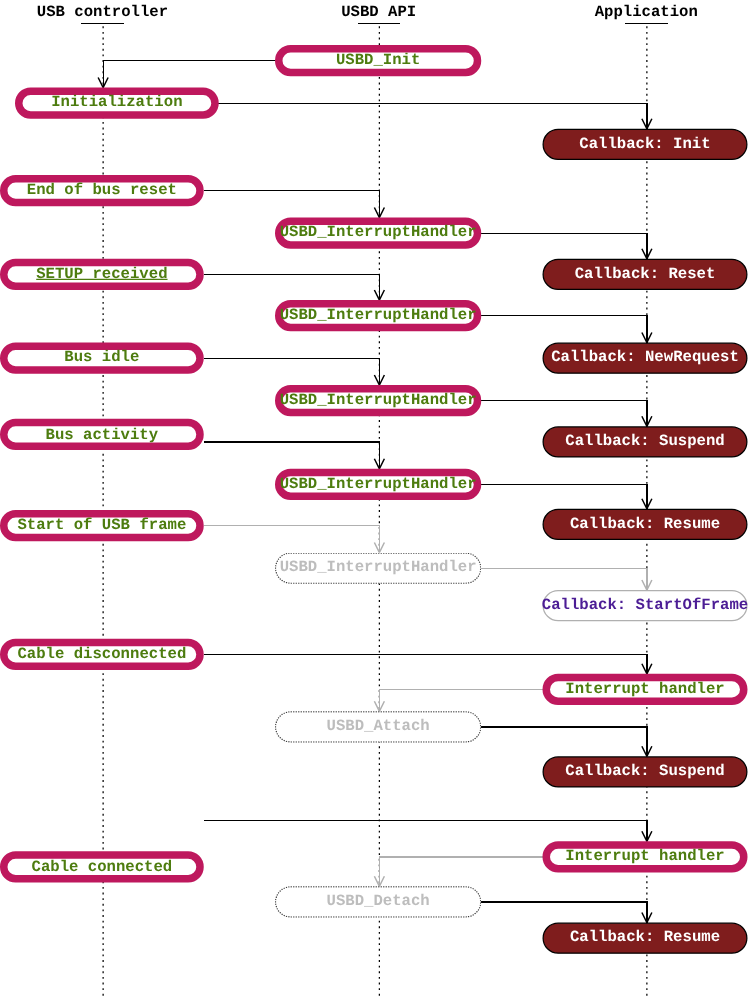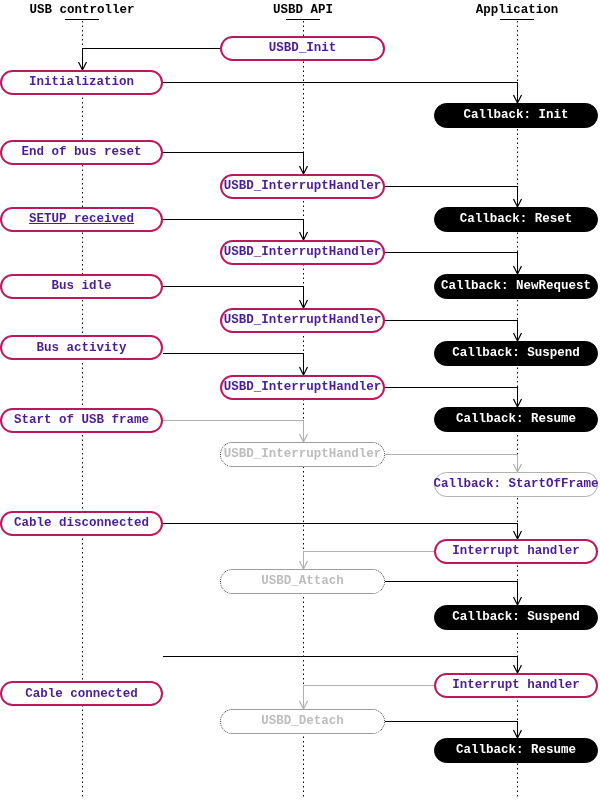--- a/index.html
+++ b/index.html
@@ -29,26 +29,26 @@
     border-radius: 12.5px;
     display: flex;
     align-items: center;
     justify-content: center;
     font-size: 12.5px;
     font-weight: bold;
     white-space: nowrap;
     background: #ffffff;
   }
   .node.event, .node.api, .node.handler {
-    border: 2px solid #be185d;
-    color: #4c1d95;
+    border: 6px solid #be185d;
+    color: #4d7c0f;
   }
   .node.callback {
     border: 1px solid #000;
-    background: #000000;
+    background: #7f1d1d;
     color: #fff;
   }
   .node.ghost {
     border: 1px dotted #3c3c3c;
     color: #bdbdbd;
   }
   .node.faded {
     border: 1px solid #b0b0b0;
     color: #4c1d95;
   }
@@ -134,21 +134,21 @@
       </g>
       <g>
         <polyline points="385,721.5 517.5,721.5 517.5,738" fill="none" stroke="#000000" stroke-width="1" shape-rendering="crispEdges"></polyline>
         <path d="M 513.5 730 L 517.5 738 L 521.5 730" fill="none" stroke="#000000" stroke-width="1.2"></path>
       </g>
     </svg>
   <div id="nodes">
       <div class="node api" style="left: 220px; top: 35.5px; width: 165px;">
         <span>USBD_Init</span>
       </div>
-      <div class="node event" style="left: 0px; top: 69.5px; width: 163px; text-align: center;">
+      <div class="node event" style="left: 12px; top: 69.5px; width: 163px; text-align: center;">
         <span>Initialization</span>
       </div>
       <div class="node callback" style="left: 434px; top: 102.5px; width: 164px;">
         <span>Callback: Init</span>
       </div>
       <div class="node event" style="left: 0px; top: 139.5px; width: 163px;">
         <span>End of bus reset</span>
       </div>
       <div class="node api" style="left: 220px; top: 173.5px; width: 165px;">
         <span>USBD_InterruptHandler</span>

